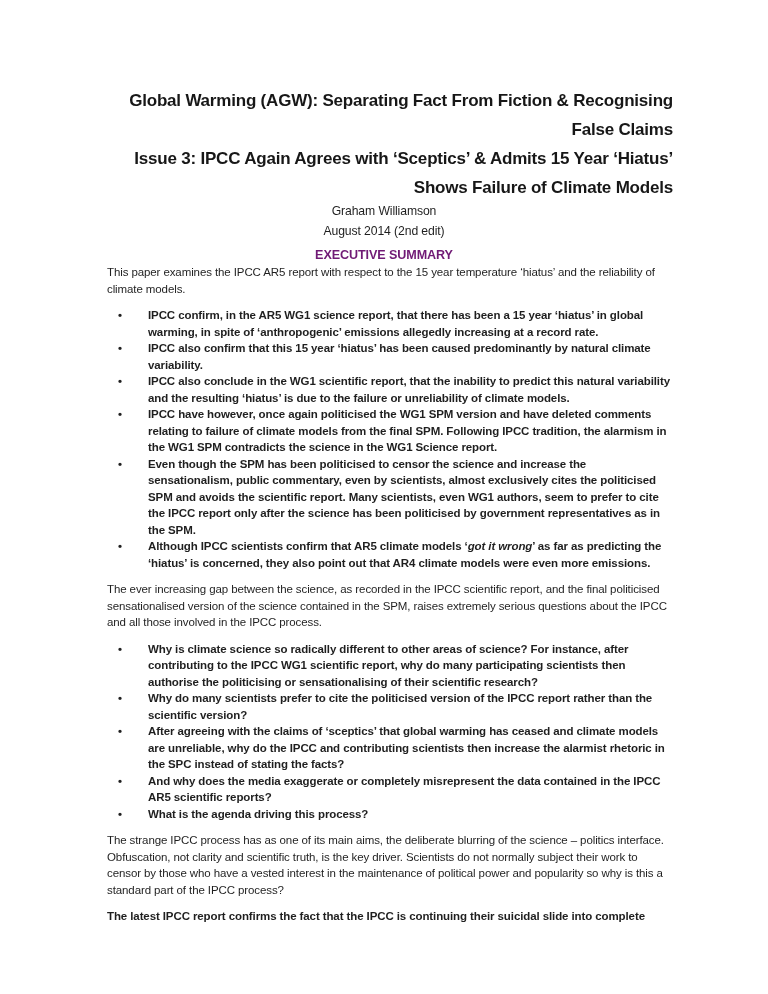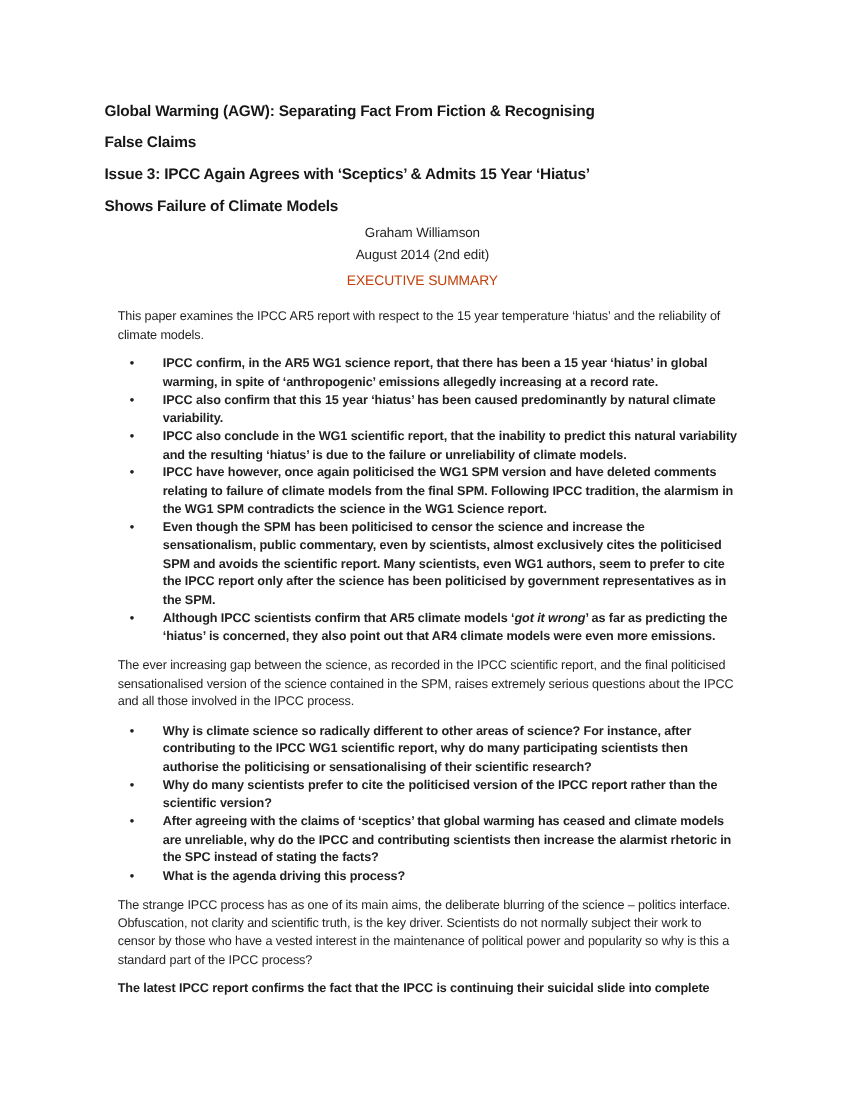--- a/index.html
+++ b/index.html
@@ -16,45 +16,45 @@
     overflow: hidden;
   }
   .page {
     position: absolute;
     left: 95px;
     top: 86px;
     width: 578px;
   }
   .title {
     margin: 0;
-    font-size: 14px;
+    font-size: 17px;
     line-height: 29px;
     font-weight: bold;
-    text-align: left;
+    text-align: right;
     color: #171717;
     letter-spacing: -0.2px;
   }
   .tline {
     display: block;
     white-space: nowrap;
   }
   .byline {
     text-align: center;
     font-weight: normal;
     font-size: 12.2px;
     line-height: 19.5px;
     letter-spacing: -0.1px;
   }
   .section-heading {
-    margin: 6px 0 16px 0;
+    margin: 6px 0 0 0;
     font-size: 12.6px;
     line-height: 17px;
-    font-weight: normal;
+    font-weight: bold;
     text-align: center;
-    color: #c2410c;
+    color: #701a75;
     letter-spacing: -0.1px;
   }
   .para {
     margin: 10px 0 0 12px;
     font-size: 11.5px;
     line-height: 16.5px;
     letter-spacing: -0.1px;
   }
   .section-heading + .para {
     margin-top: 0;
@@ -117,20 +117,21 @@
       <li><span>Even though the SPM has been politicised to censor the science and increase the sensationalism, public commentary, even by scientists, almost exclusively cites the politicised SPM and avoids the scientific report. Many scientists, even WG1 authors, seem to prefer to cite the IPCC report only after the science has been politicised by government representatives as in the SPM.</span></li>
       <li><span>Although IPCC scientists confirm that AR5 climate models ‘</span><span class="italic">got it wrong</span><span>’ as far as predicting the ‘hiatus’ is concerned, they also point out that AR4 climate models were even more emissions.</span></li>
     </ul>
 
   <p class="para">The ever increasing gap between the science, as recorded in the IPCC scientific report, and the final politicised sensationalised version of the science contained in the SPM, raises extremely serious questions about the IPCC and all those involved in the IPCC process.</p>
 
   <ul class="bullets bold">
       <li><span>Why is climate science so radically different to other areas of science? For instance, after contributing to the IPCC WG1 scientific report, why do many participating scientists then authorise the politicising or sensationalising of their scientific research?</span></li>
       <li><span>Why do many scientists prefer to cite the politicised version of the IPCC report rather than the scientific version?</span></li>
       <li><span>After agreeing with the claims of ‘sceptics’ that global warming has ceased and climate models are unreliable, why do the IPCC and contributing scientists then increase the alarmist rhetoric in the SPC instead of stating the facts?</span></li>
+      <li><span>And why does the media exaggerate or completely misrepresent the data contained in the IPCC AR5 scientific reports?</span></li>
       <li><span>What is the agenda driving this process?</span></li>
     </ul>
 
   <p class="para">The strange IPCC process has as one of its main aims, the deliberate blurring of the science – politics interface. Obfuscation, not clarity and scientific truth, is the key driver. Scientists do not normally subject their work to censor by those who have a vested interest in the maintenance of political power and popularity so why is this a standard part of the IPCC process?</p>
 
   <p class="para bold">The latest IPCC report confirms the fact that the IPCC is continuing their suicidal slide into complete</p>
 
 </div>
 
 </body></html>

